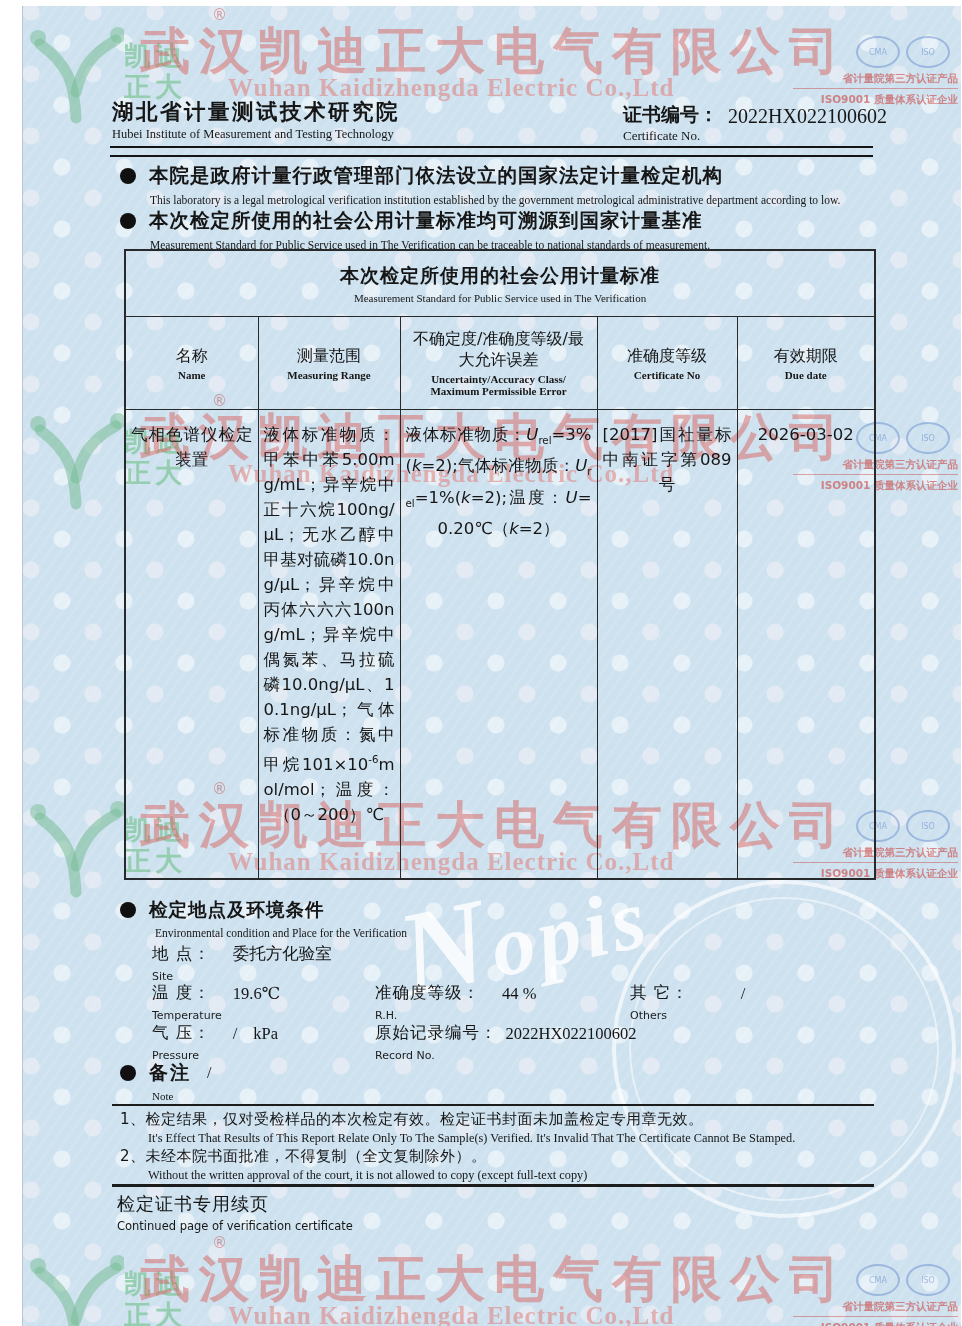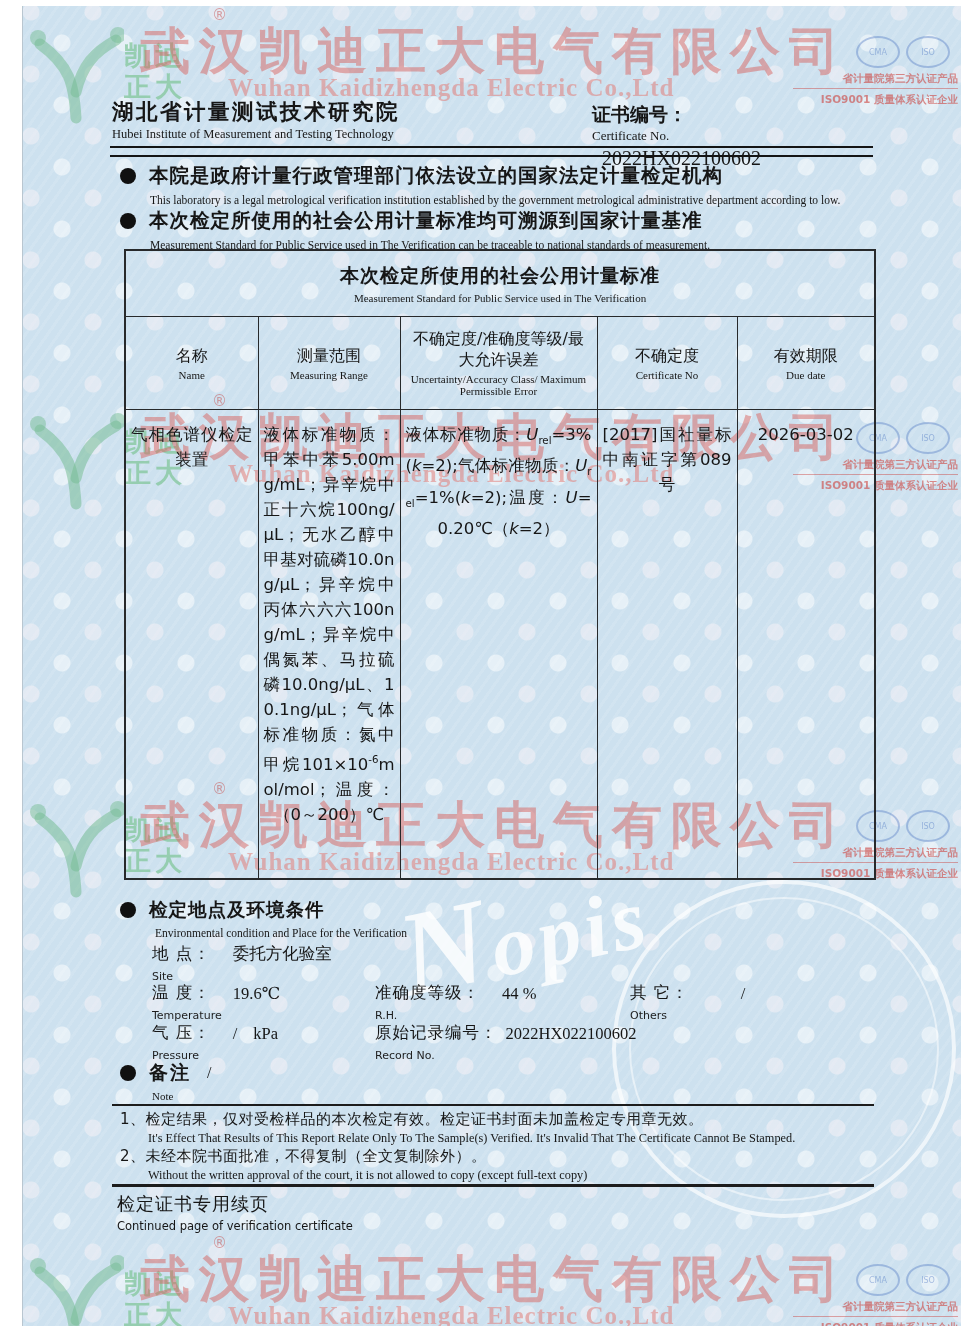--- a/index.html
+++ b/index.html
@@ -42,41 +42,41 @@
   .nopis::first-letter{font-size:120px;}
   .seal-ring{position:absolute;left:612px;top:880px;width:336px;height:330px;border-radius:50%;
          border:4px solid rgba(255,255,255,.65);pointer-events:none;}
   .seal-ring .inner{position:absolute;left:13px;top:13px;right:13px;bottom:13px;border-radius:50%;
          border:2px solid rgba(255,255,255,.5);}
   
   .content{position:absolute;inset:0;}
   .inst{position:absolute;left:112px;top:97px;}
   .inst-cn{font-size:21.5px;font-weight:bold;letter-spacing:2.5px;}
   .inst-en{font-size:12.5px;margin-top:1px;font-family:"Liberation Serif","DejaVu Serif",serif;}
-  .certno{position:absolute;left:592px;top:102px;display:flex;flex-direction:column;}
+  .certno{position:absolute;left:623px;top:102px;display:flex;}
   .certno-cn{font-size:19px;font-weight:bold;}
   .certno-en{font-size:13px;font-family:"Liberation Serif","DejaVu Serif",serif;}
   .certno-val{font-size:20px;margin-left:10px;margin-top:3px;font-family:"Liberation Serif","DejaVu Serif",serif;}
   .rule2{position:absolute;left:110px;top:146px;width:763px;height:7px;
          border-top:2.5px solid #141414;border-bottom:2.5px solid #141414;}
   .stmt{position:absolute;left:120px;}
   .stmt-row{display:flex;align-items:center;}
   .bullet{width:16px;height:16px;border-radius:50%;background:#101010;margin-right:13px;flex:0 0 auto;}
   .stmt-cn{font-size:19.5px;font-weight:bold;letter-spacing:1px;}
   .stmt-en{font-size:11.5px;margin:5px 0 0 30px;font-family:"Liberation Serif","DejaVu Serif",serif;}
   
   table.std{position:absolute;left:124px;top:249px;width:750px;height:631px;border-collapse:collapse;
             table-layout:fixed;}
   table.std th,table.std td{border:1.6px solid #27292b;padding:12px 5px;}
   table.std{border:2.2px solid #27292b;}
   .tbl-title-cn{font-size:19px;font-weight:bold;letter-spacing:1px;text-align:center;}
   .tbl-title-en{font-size:11px;font-weight:normal;text-align:center;margin-top:3px;
                 font-family:Liberation Serif, serif;}
   .th-cn{font-size:16px;font-weight:normal;text-align:center;}
-  .th-en{font-size:11px;font-weight:normal;text-align:center;margin-top:2px;
+  .th-en{font-size:11px;font-weight:bold;text-align:center;margin-top:2px;
          font-family:"Liberation Serif","DejaVu Serif",serif;}
   td.cell{vertical-align:top;font-size:16.5px;line-height:25px;text-align:justify;
           text-align-last:center;word-break:break-all;padding-top:7px;
           font-family:"DejaVu Sans","Liberation Sans",sans-serif;}
   td.cell sub{font-size:.62em;} td.cell sup{font-size:.62em;}
   
   .env-head{position:absolute;left:120px;top:897px;}
   .env-head .stmt-cn{font-size:18.5px;}
   .env-head-en{position:absolute;left:155px;top:927px;font-size:11.5px;
                font-family:"Liberation Serif","DejaVu Serif",serif;}
@@ -273,21 +273,21 @@
           </th>
           <th>
             <div class="th-cn">测量范围</div>
             <div class="th-en">Measuring Range</div>
           </th>
           <th>
             <div class="th-cn">不确定度/准确度等级/最大允许误差</div>
             <div class="th-en">Uncertainty/Accuracy Class/ Maximum Permissible Error</div>
           </th>
           <th>
-            <div class="th-cn">不确定度</div>
+            <div class="th-cn">准确度等级</div>
             <div class="th-en">Certificate No</div>
           </th>
           <th>
             <div class="th-cn">有效期限</div>
             <div class="th-en">Due date</div>
           </th>
         </tr>
       </thead>
       <tbody>
         <tr>

